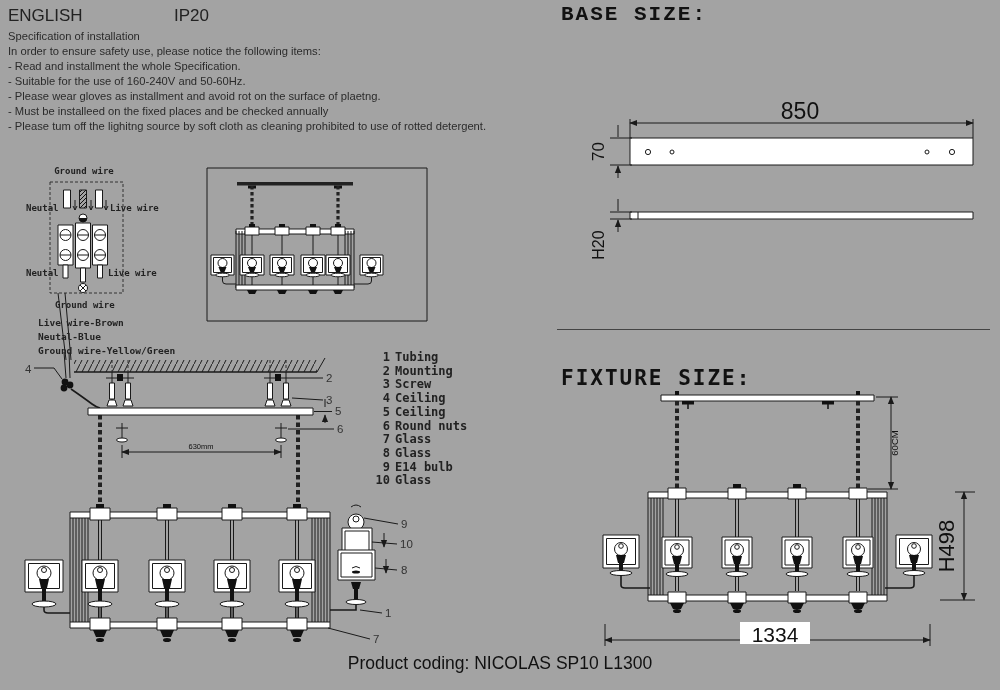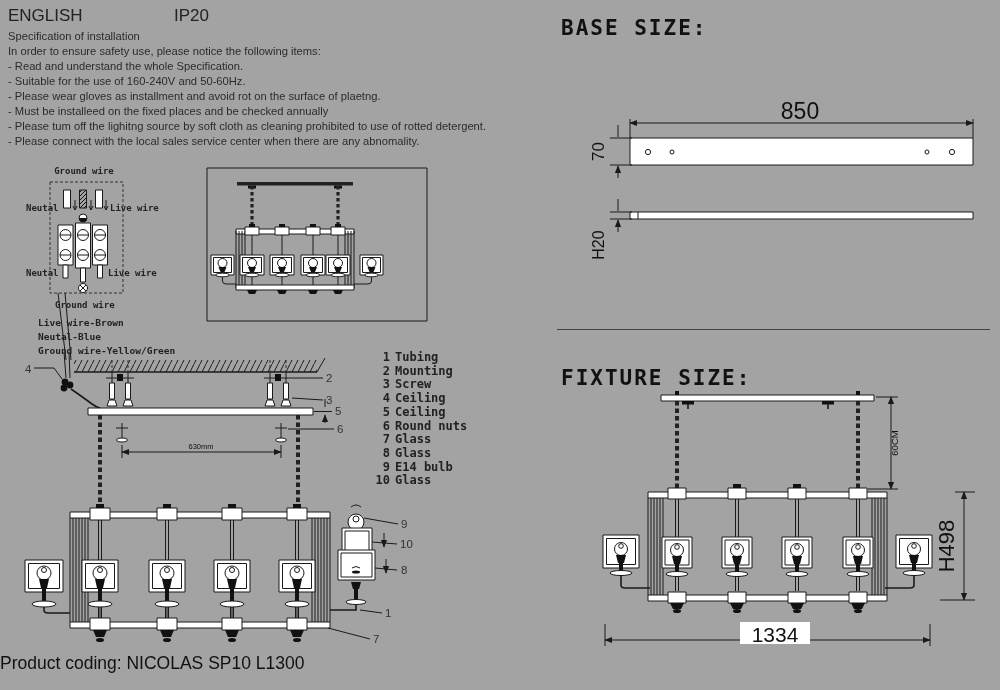--- a/index.html
+++ b/index.html
@@ -22,42 +22,41 @@
   .title-row .ip{position:absolute;left:142px;top:0;margin-left:24px;}
   .spec{position:absolute;left:8px;top:29px;font-size:11.2px;line-height:15px;color:#2b2b2b;}
   .parts{position:absolute;left:374px;top:351px;font-family:"DejaVu Sans Mono",monospace;
          font-weight:bold;font-size:12px;line-height:13.7px;color:#222;}
   .parts .row{white-space:pre;}
   .parts .num{display:inline-block;width:16px;text-align:right;}
   .parts .nm{margin-left:5px;}
   .sec-head{position:absolute;font-family:"DejaVu Sans Mono",monospace;font-weight:700;
             font-size:21px;letter-spacing:2px;color:#111;}
   .divider{position:absolute;left:557px;top:329px;width:433px;height:0;border-top:1.6px solid #444;}
-  .product{position:absolute;left:0;top:653px;width:1000px;
+  .product{position:absolute;left:0;top:653px;width:1000px;text-align:center;
            font-size:17.5px;color:#111;}
 </style>
 </head>
 <body>
 
 <div id="page">
 
   <div class="title-row">
     <span>ENGLISH</span>
     <span class="ip">IP20</span>
   </div>
 
   <div class="spec">
     <div>Specification of installation</div>
     <div>In order to ensure safety use, please notice the following items:</div>
-    <div>- Read and understand the whole Specification.</div>
+    <div>- Read and installment the whole Specification.</div>
     <div>- Suitable for the use of 160-240V and 50-60Hz.</div>
     <div>- Please wear gloves as installment and avoid rot on the surface of plaetng.</div>
     <div>- Must be installeed on the fixed places and be checked annually</div>
     <div>- Please tum off the lighitng source by soft cloth as cleaning prohibited to use of rotted detergent.</div>
-    <div>- Please connect with the local sales service center when there are any abnomality.</div>
   </div>
 
   <svg style="left:20px;top:160px;" width="190" height="200" viewBox="0 0 190 200">
     <defs>
       <pattern id="hw" patternUnits="userSpaceOnUse" width="4" height="4">
         <path d="M0,4 L4,0" stroke="#111" stroke-width="1"></path>
       </pattern>
     </defs>
     <text class="cad" x="64" y="14" text-anchor="middle">Ground wire</text>
     <rect class="dash" x="30" y="22" width="73" height="111"></rect>
@@ -363,21 +362,21 @@
     <div class="row"><span class="num">3</span><span class="nm">Screw</span></div>
     <div class="row"><span class="num">4</span><span class="nm">Ceiling</span></div>
     <div class="row"><span class="num">5</span><span class="nm">Ceiling</span></div>
     <div class="row"><span class="num">6</span><span class="nm">Round nuts</span></div>
     <div class="row"><span class="num">7</span><span class="nm">Glass</span></div>
     <div class="row"><span class="num">8</span><span class="nm">Glass</span></div>
     <div class="row"><span class="num">9</span><span class="nm">E14 bulb</span></div>
     <div class="row"><span class="num">10</span><span class="nm">Glass</span></div>
   </div>
 
-  <div class="sec-head" style="left:561px;top:16px;">BASE SIZE:</div>
+  <div class="sec-head" style="left:561px;top:3px;font-family:Liberation Mono, monospace;">BASE SIZE:</div>
 
   <svg style="left:560px;top:95px;" width="440" height="170" viewBox="0 0 440 170">
     <defs>
       <marker id="ab" viewBox="0 0 10 10" refX="9" refY="5" markerWidth="8" markerHeight="8" orient="auto-start-reverse">
         <path d="M0,1 L10,5 L0,9 z" fill="#1a1a1a"></path>
       </marker>
     </defs>
 
     <text class="dim" x="240" y="24" font-size="23" text-anchor="middle">850</text>
     <line class="ln" x1="70" y1="28" x2="413" y2="28" marker-start="url(#ab)" marker-end="url(#ab)"></line>

